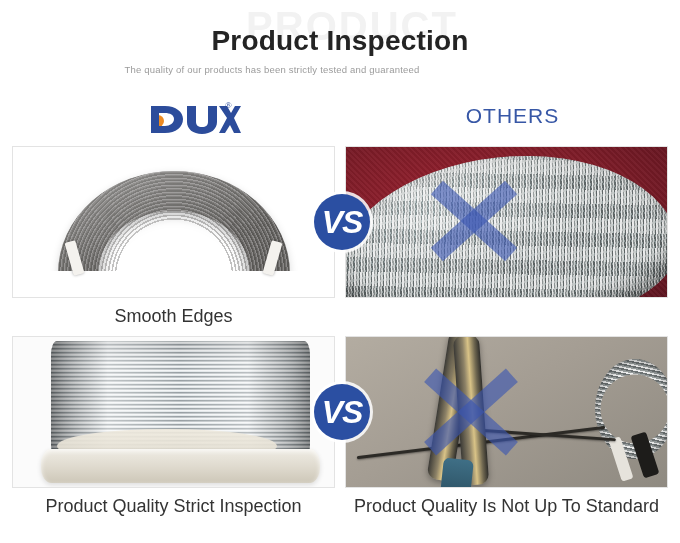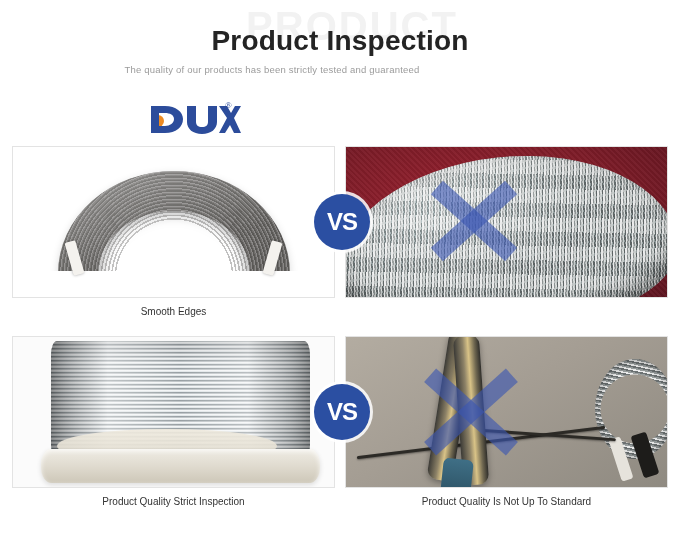--- a/index.html
+++ b/index.html
@@ -114,21 +114,21 @@
     overflow: hidden;
   }
   .panel.left  { left: 12px; }
   .panel.right { left: 345px; }
 
   .caption {
     position: absolute;
     top: 160px;
     width: 323px;
     text-align: center;
-    font-size: 10px;
+    font-size: 18px;
     color: #333333;
   }
   .caption.left  { left: 12px; }
   .caption.right { left: 345px; }
 
   
   .vs-badge {
     position: absolute;
     left: 314px;
     top: 48px;
@@ -137,22 +137,23 @@
     border-radius: 50%;
     background: #2b4fa2;
     box-shadow: 0 0 0 3px rgba(255,255,255,0.85);
     z-index: 20;
     display: flex;
     align-items: center;
     justify-content: center;
   }
   .vs-badge span {
     color: #ffffff;
-    font-size: 24px;
+    font-size: 32px;
     font-weight: bold;
+    font-style: italic;
     letter-spacing: -1px;
     line-height: 1;
   }
 
   
   .cross {
     position: absolute;
     z-index: 15;
     pointer-events: none;
   }
@@ -414,20 +415,21 @@
     <svg class="logo-mark" viewBox="0 0 96 32">
       <circle cx="13" cy="19" r="6" fill="#ec8a23"></circle>
       <path d="M6 4 H20 C31 4 38 10 38 17 C38 25 31 31 20 31 H6 Z
                M14 11 V24 H20 C25 24 29 21 29 17 C29 13 25 11 20 11 Z" fill="#2c4c9b"></path>
       <path d="M42 4 H51 V20 C51 23 53 25 57 25 C61 25 63 23 63 20 V4 H72 V20
                C72 27 66 32 57 32 C48 32 42 27 42 20 Z" fill="#2c4c9b"></path>
       <path d="M74 4 L82 4 L86 11 L90 4 L96 4 L89 16 L96 31 L89 31 L85 23 L80 31 L74 31 L82 16 Z" fill="#2c4c9b"></path>
     </svg>
     <div class="logo-reg">®</div>
   </div>
+  <div class="others-label">OTHERS</div>
 </div>
 
 <div class="compare-row">
 
   <div class="panel left">
     <div class="scene scene-coil">
       <div class="coil-ring"></div>
       <div class="tie t1"></div>
       <div class="tie t2"></div>
       <div class="coil-cut"></div>

